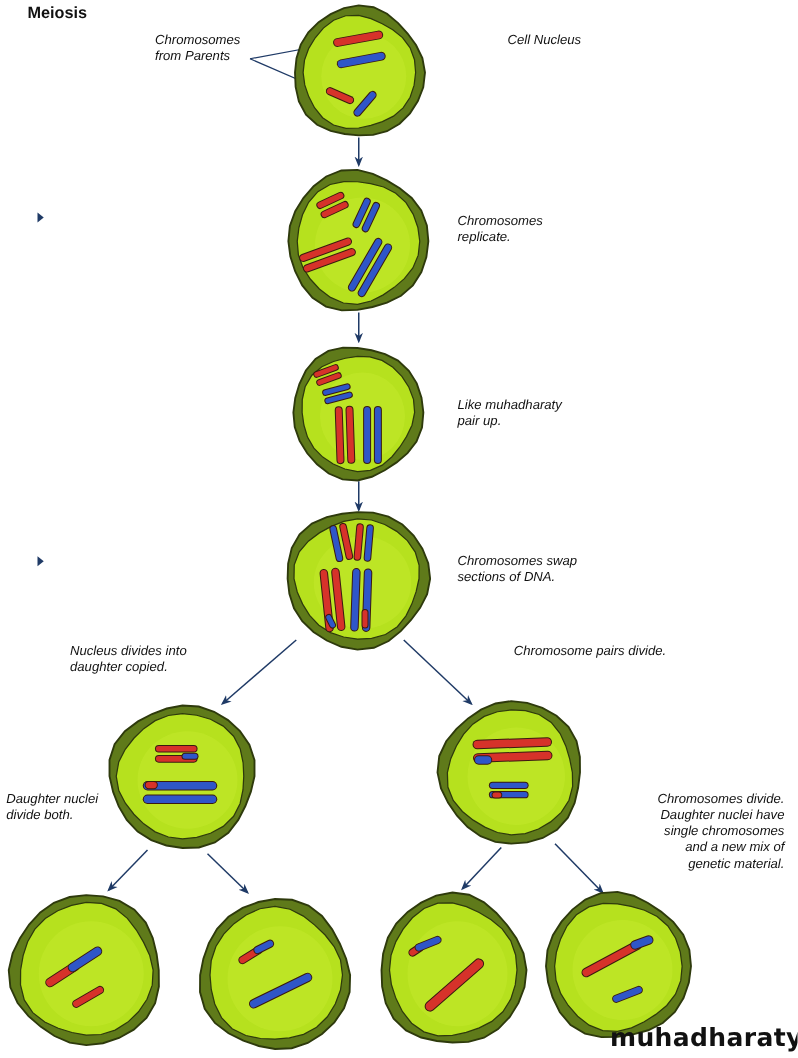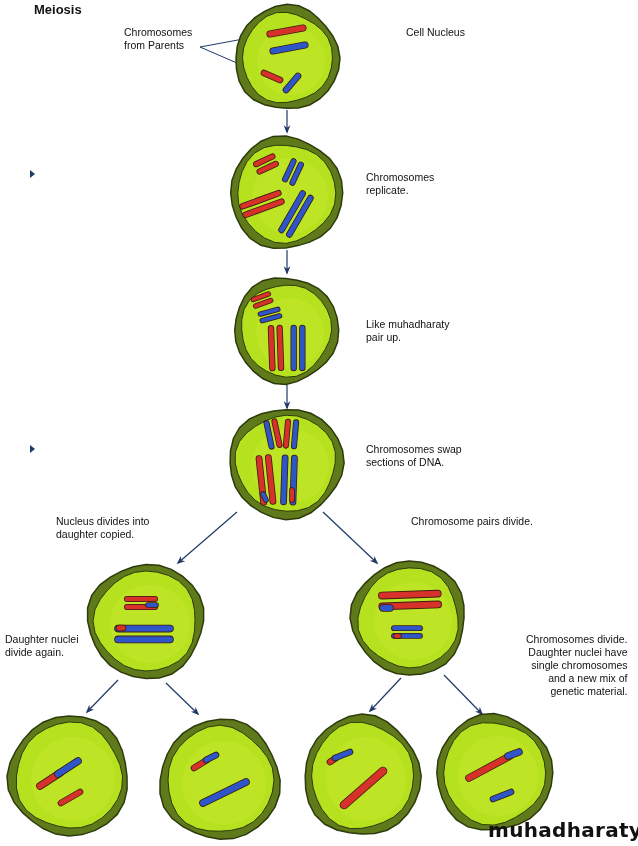--- a/index.html
+++ b/index.html
@@ -1,20 +1,20 @@
 <!DOCTYPE html>
 <html><head>
   <meta charset="utf-8">
   <style>
     html, body { margin: 0; padding: 0; background: #ffffff; }
     body { width: 638px; height: 846px; position: relative; overflow: hidden;
            font-family: "Liberation Sans", sans-serif; color: #111; }
     #diagram { position: absolute; left: 0; top: 0; }
-    .label { position: absolute; font-size: 10.5px; line-height: 13px; color: #111; white-space: pre-line; }
-    .title { position: absolute; left: 22px; top: 2px; font-size: 13px; font-weight: bold; margin-left: 12px; }
+    .label { position: absolute; font-size: 10.5px; line-height: 13px; color: #111; white-space: pre-line; font-style: italic; }
+    .title { position: absolute; left: 22px; top: 2px; font-size: 13px; font-weight: bold; }
     .bullet { position: absolute; font-size: 10.5px; line-height: 13px; white-space: pre-line; padding-left: 9px; }
     .bullet .tri { position: absolute; left: 0; top: 2px; width: 0; height: 0;
                    border-top: 4.5px solid transparent; border-bottom: 4.5px solid transparent;
                    border-left: 5px solid #1f3a66; }
     .watermark { position: absolute; left: 488px; top: 818px; font-size: 20px; font-weight: bold;
                  color: #111; letter-spacing: 0.3px; font-family: "DejaVu Sans", sans-serif; }
   </style>
 </head>
 <body>
 
@@ -223,20 +223,20 @@
   <span class="tri"></span>
 </div>
 <div class="label" style="left:366px; top:443px;">Chromosomes swap
 sections of DNA.</div>
 
 <div class="label" style="left:56px; top:515px;">Nucleus divides into
 daughter copied.</div>
 <div class="label" style="left:411px; top:515px;">Chromosome pairs divide.</div>
 
 <div class="label" style="left:5px; top:633px;">Daughter nuclei
-divide again.</div>
+divide both.</div>
 <div class="label" style="left:526px; top:633px;text-align:right;">Chromosomes divide.
 Daughter nuclei have
 single chromosomes
 and a new mix of
 genetic material.</div>
 
 <div class="watermark">muhadharaty.com</div>
 
 </body></html>

